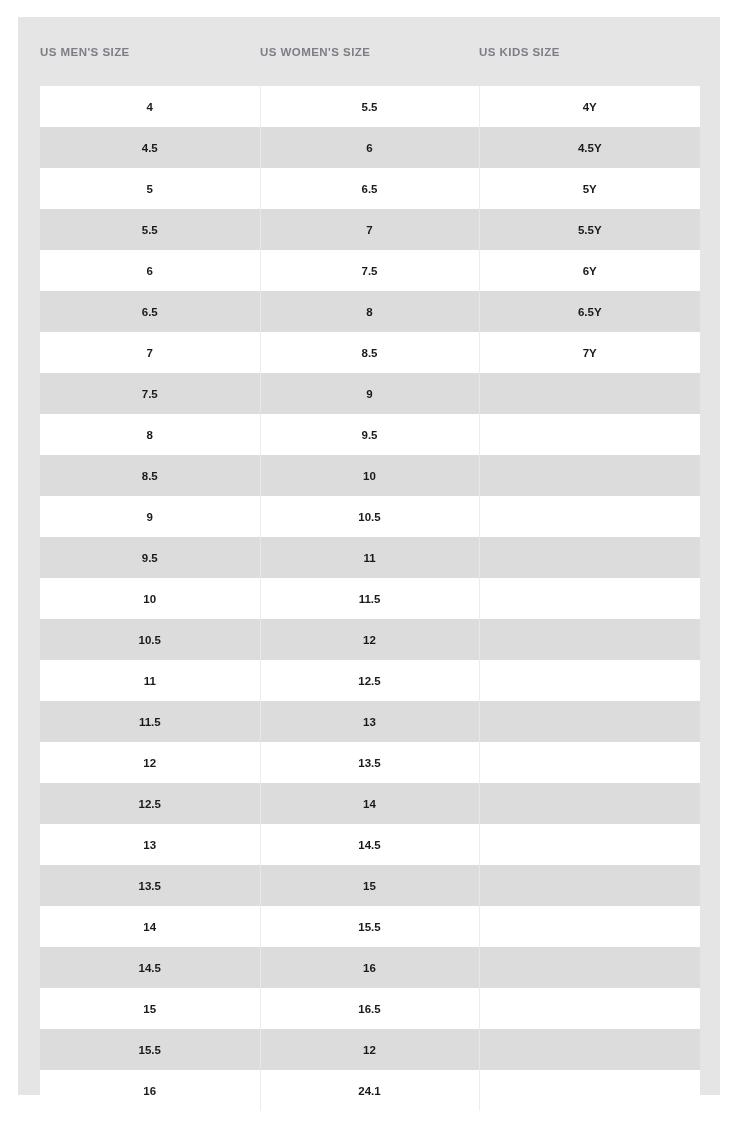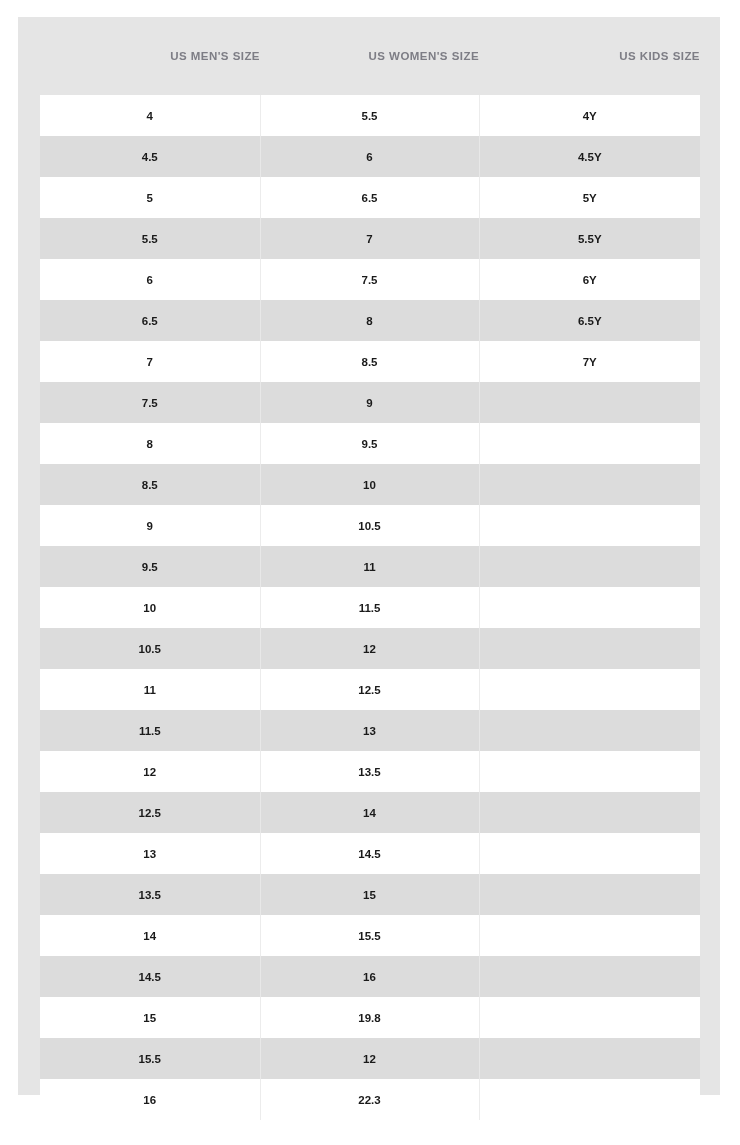--- a/index.html
+++ b/index.html
@@ -33,30 +33,30 @@
     width: 660px;
     border-collapse: collapse;
     table-layout: fixed;
   }
 
   #size-chart-table col.col-mens   { width: 220px; }
   #size-chart-table col.col-womens { width: 219px; }
   #size-chart-table col.col-kids   { width: 221px; }
 
   #size-chart-table thead th {
-    height: 78px;
+    height: 69px;
     padding: 0;
     margin: 0;
     background: transparent;
     color: #7d7d85;
     font-size: 11.5px;
     font-weight: bold;
     letter-spacing: 0.45px;
     text-transform: uppercase;
-    text-align: right;
+    text-align: left;
     vertical-align: middle;
     border: none;
     white-space: nowrap;
   }
 
   #size-chart-table tbody tr {
     height: 41px;
   }
   #size-chart-table tbody tr.row-odd  { background: #ffffff; }
   #size-chart-table tbody tr.row-even { background: #dcdcdc; }
@@ -209,29 +209,29 @@
           <td class="cell-womens">15.5</td>
           <td class="cell-kids"></td>
         </tr>
         <tr class="row-even">
           <td class="cell-mens">14.5</td>
           <td class="cell-womens">16</td>
           <td class="cell-kids"></td>
         </tr>
         <tr class="row-odd">
           <td class="cell-mens">15</td>
-          <td class="cell-womens">19.8</td>
+          <td class="cell-womens">16.5</td>
           <td class="cell-kids"></td>
         </tr>
         <tr class="row-even">
           <td class="cell-mens">15.5</td>
           <td class="cell-womens">12</td>
           <td class="cell-kids"></td>
         </tr>
         <tr class="row-odd">
           <td class="cell-mens">16</td>
-          <td class="cell-womens">22.3</td>
+          <td class="cell-womens">24.1</td>
           <td class="cell-kids"></td>
         </tr>
       </tbody>
   </table>
 
 </div>
 
 </body></html>

